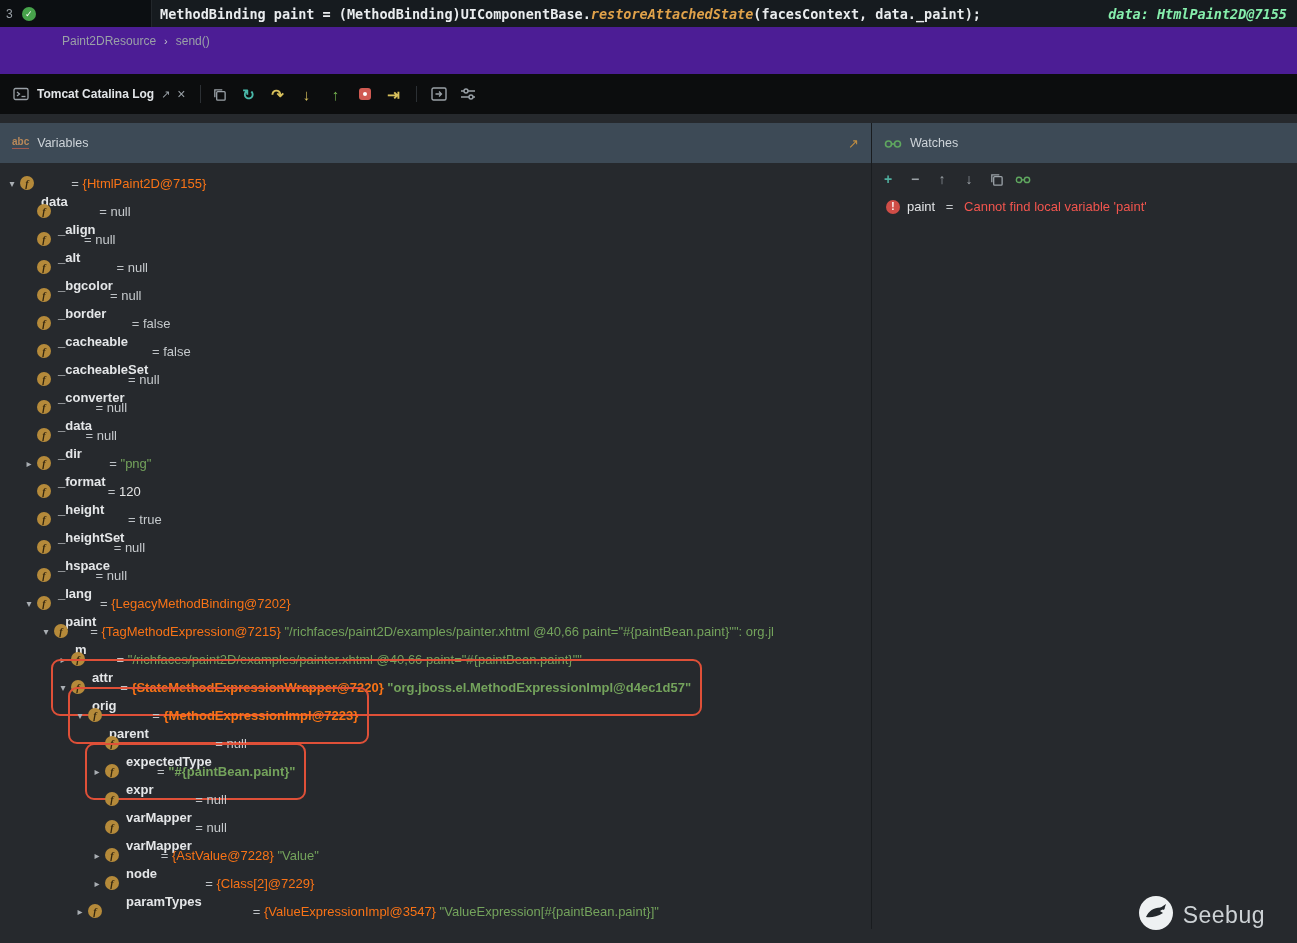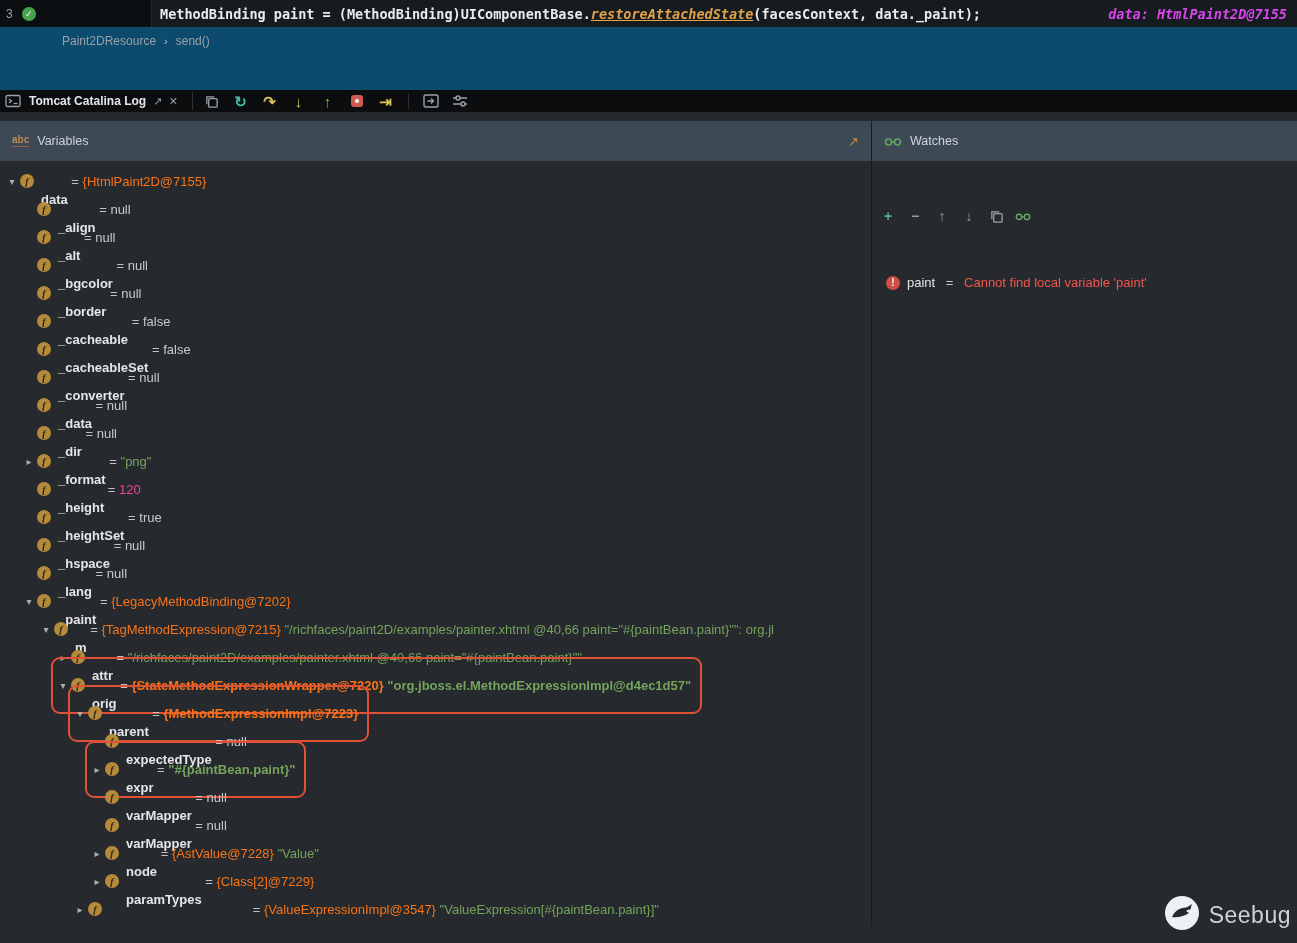--- a/index.html
+++ b/index.html
@@ -10,82 +10,82 @@
   .topbar{height:27px;background:#161b1f;display:flex;align-items:center;}
   .tb-left{width:152px;height:100%;background:#0c0f12;display:flex;align-items:center;gap:9px;
            padding-left:6px;box-sizing:border-box;border-right:1px solid #22272b;}
   .tb-count{color:#9aa1a7;font-size:12px;}
   .tb-check{width:14px;height:14px;border-radius:50%;background:#47a34b;color:#fff;font-size:9px;
             display:flex;align-items:center;justify-content:center;}
   .code-line{display:flex;align-items:center;flex:1;min-width:0;padding:0 10px 0 8px;
              font-family:"DejaVu Sans Mono",monospace;font-size:13.5px;font-weight:bold;
              color:#e9ecee;white-space:pre;}
   #code-segments{white-space:pre;}
-  .c-method{color:#e0a24a;font-style:italic;text-decoration:underline;}
-  .c-hint{margin-left:auto;color:#d946ef;font-style:italic;font-weight:bold;}
-
-  
-  .white-band{height:63px;background:#0c4a6e;box-sizing:border-box;padding:7px 0 0 62px;}
+  .c-method{color:#e0a24a;font-style:italic;}
+  .c-hint{margin-left:auto;color:#86efac;font-style:italic;font-weight:bold;}
+
+  
+  .white-band{height:47px;background:#4c1d95;box-sizing:border-box;padding:7px 0 0 62px;}
   .breadcrumbs{display:flex;align-items:center;gap:8px;font-size:12px;color:#9aa1a7;}
   .bc-sep{color:#c3c8cc;font-size:11px;}
 
   
-  .debug-toolbar{height:22px;background:#0c0d0e;display:flex;align-items:center;padding:0 0;}
+  .debug-toolbar{height:40px;background:#0c0d0e;display:flex;align-items:center;padding:0 8px;}
   .dt-tab{display:flex;align-items:center;gap:7px;padding:0 4px;}
   .dt-label{font-size:12px;font-weight:bold;color:#e2e5e8;white-space:nowrap;}
   .dt-mini{color:#9aa1a7;font-size:11px;}
   .dt-close{color:#9aa1a7;font-size:14px;line-height:1;}
   .dt-sep{width:1px;height:18px;background:#2c3034;margin:0 10px;}
   .dt-icons{display:flex;align-items:center;gap:11px;}
   .tb-icon{width:18px;height:18px;display:flex;align-items:center;justify-content:center;
            font-size:15px;font-weight:bold;line-height:1;}
   .red-dot{width:12px;height:12px;border-radius:3px;background:#d05a52;position:relative;}
   .red-dot::after{content:"";position:absolute;left:4px;top:4px;width:4px;height:4px;border-radius:50%;background:#fff;}
   .icons-sep{width:1px;height:16px;background:#2c3034;margin:0 2px;}
 
   
   .panels{display:flex;height:815px;background:#26292d;padding-top:9px;box-sizing:border-box;}
   .left-panel{width:872px;border-right:1px solid #191c1f;display:flex;flex-direction:column;box-sizing:border-box;min-width:0;}
-  .right-panel{flex:1;display:flex;flex-direction:column;min-width:0;gap:39px;}
+  .right-panel{flex:1;display:flex;flex-direction:column;min-width:0;}
   .panel-header{height:40px;flex:none;background:#3d4a56;display:flex;align-items:center;gap:8px;
                 padding:0 12px;color:#ced4d9;font-size:12.5px;}
   .ph-spacer{flex:1;}
   .ph-arrow{color:#c08d42;font-size:13px;}
   .abc-icon{color:#b9895a;font-size:10px;font-weight:bold;line-height:1;border-bottom:1px solid #a05a50;padding-bottom:1px;}
 
   
   .tree{padding-top:6px;font-size:13px;white-space:nowrap;overflow:hidden;}
   .row{height:28px;display:flex;align-items:center;box-sizing:border-box;}
   .rowline,.hlbox{display:inline-flex;align-items:center;}
   .hlbox{border:2px solid #df5038;border-radius:9px;padding:1px 9px 1px 2px;}
   .twisty{width:16px;flex:none;text-align:center;color:#a9aeb3;font-size:10px;}
   .vicon{width:14px;height:14px;flex:none;border-radius:50%;background:#b58a3a;color:#33260f;
          font-size:10px;font-weight:bold;font-style:italic;font-family:"Liberation Serif",serif;
          display:flex;align-items:center;justify-content:center;margin-right:7px;}
   .vname{color:#e4e6e8;font-weight:bold;margin-top:36px;}
   .veq{color:#bfc3c7;white-space:pre;}
   .p-ref{color:#f97316;white-space:pre;}
   .p-str{color:#74a35c;white-space:pre;}
-  .p-num{color:#ec4899;white-space:pre;}
+  .p-num{color:#e5e5e5;white-space:pre;}
   .p-kw{color:#c6cacd;white-space:pre;}
   .hlbox .p-str,.hlbox .p-ref{font-weight:bold;}
 
   
   .watch-toolbar{display:flex;align-items:center;gap:11px;padding:8px 0 0 8px;}
   .w-icon{width:16px;height:16px;display:flex;align-items:center;justify-content:center;
           font-size:14px;font-weight:bold;color:#9ba1a6;line-height:1;}
   .watch-row{display:flex;align-items:center;gap:7px;padding:12px 0 0 14px;font-size:13px;white-space:nowrap;}
   .err-icon{width:14px;height:14px;flex:none;border-radius:50%;background:#cf4d47;color:#fff;
             font-size:10px;font-weight:bold;display:flex;align-items:center;justify-content:center;}
   .w-name{color:#e2e4e6;}
   .w-eq{color:#c6cacd;white-space:pre;}
   .w-err{color:#f2554e;}
 
   
-  .watermark{position:absolute;right:6px;bottom:8px;display:flex;align-items:center;gap:9px;}
+  .watermark{position:absolute;right:32px;bottom:8px;display:flex;align-items:center;gap:9px;}
   .wm-text{font-size:23px;color:#cdd2d5;letter-spacing:.5px;}
 </style>
 </head>
 <body>
 
 <div class="stage">
 
   <div class="topbar">
     <div class="tb-left">
       <span class="tb-count">3</span>

